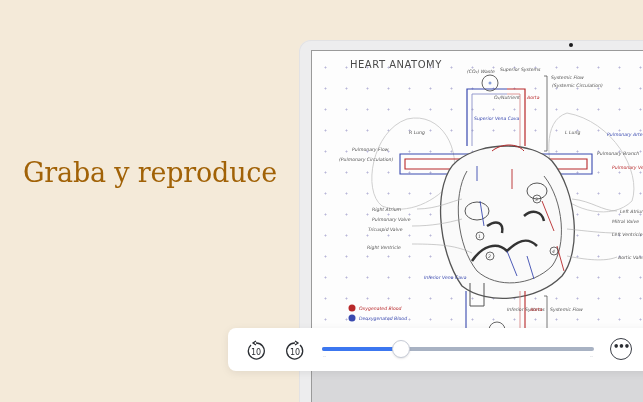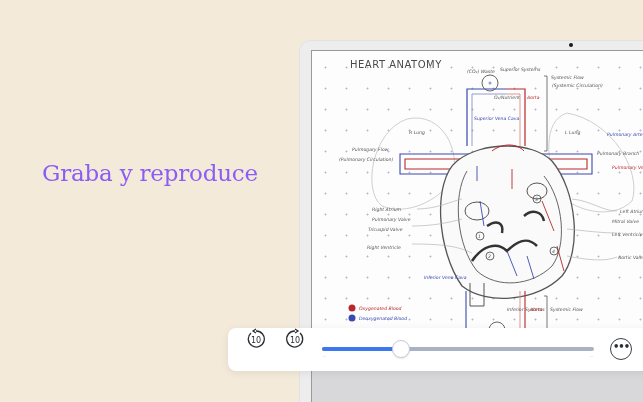--- a/index.html
+++ b/index.html
@@ -8,23 +8,23 @@
       background: #f4ead9;
       position: relative;
       font-family: "DejaVu Serif", serif;
     }
     .headline {
       position: absolute;
       left: 0; top: 160px;
       width: 300px;
       text-align: center;
       font-family: "DejaVu Serif", "Liberation Serif", serif;
-      font-size: 23px;
+      font-size: 27px;
       line-height: 26px;
-      color: #8b5cf6;
+      color: #a16207;
       letter-spacing: -0.2px;
     }
     .device {
       position: absolute;
       left: 299px; top: 40px;
       width: 360px; height: 380px;
       background: #ededee;
       border-radius: 12px;
       box-shadow: inset 0 0 0 1px #e2e2e4;
     }
@@ -77,21 +77,21 @@
     .player {
       position: absolute;
       left: 228px; top: 328px;
       width: 430px; height: 43px;
       background: #ffffff;
       border-radius: 8px;
       box-shadow: 0 2px 8px rgba(0,0,0,0.08);
     }
     .skip-btn {
       position: absolute;
-      top: 0;
+      top: 12px;
       width: 22px; height: 22px;
     }
     .skip-back { left: 17px; }
     .skip-fwd { left: 56px; }
     .skip-btn svg { width: 22px; height: 22px; display: block; }
     .track {
       position: absolute;
       left: 94px; top: 19px;
       width: 272px; height: 4px;
       background: #a8b2c3;

